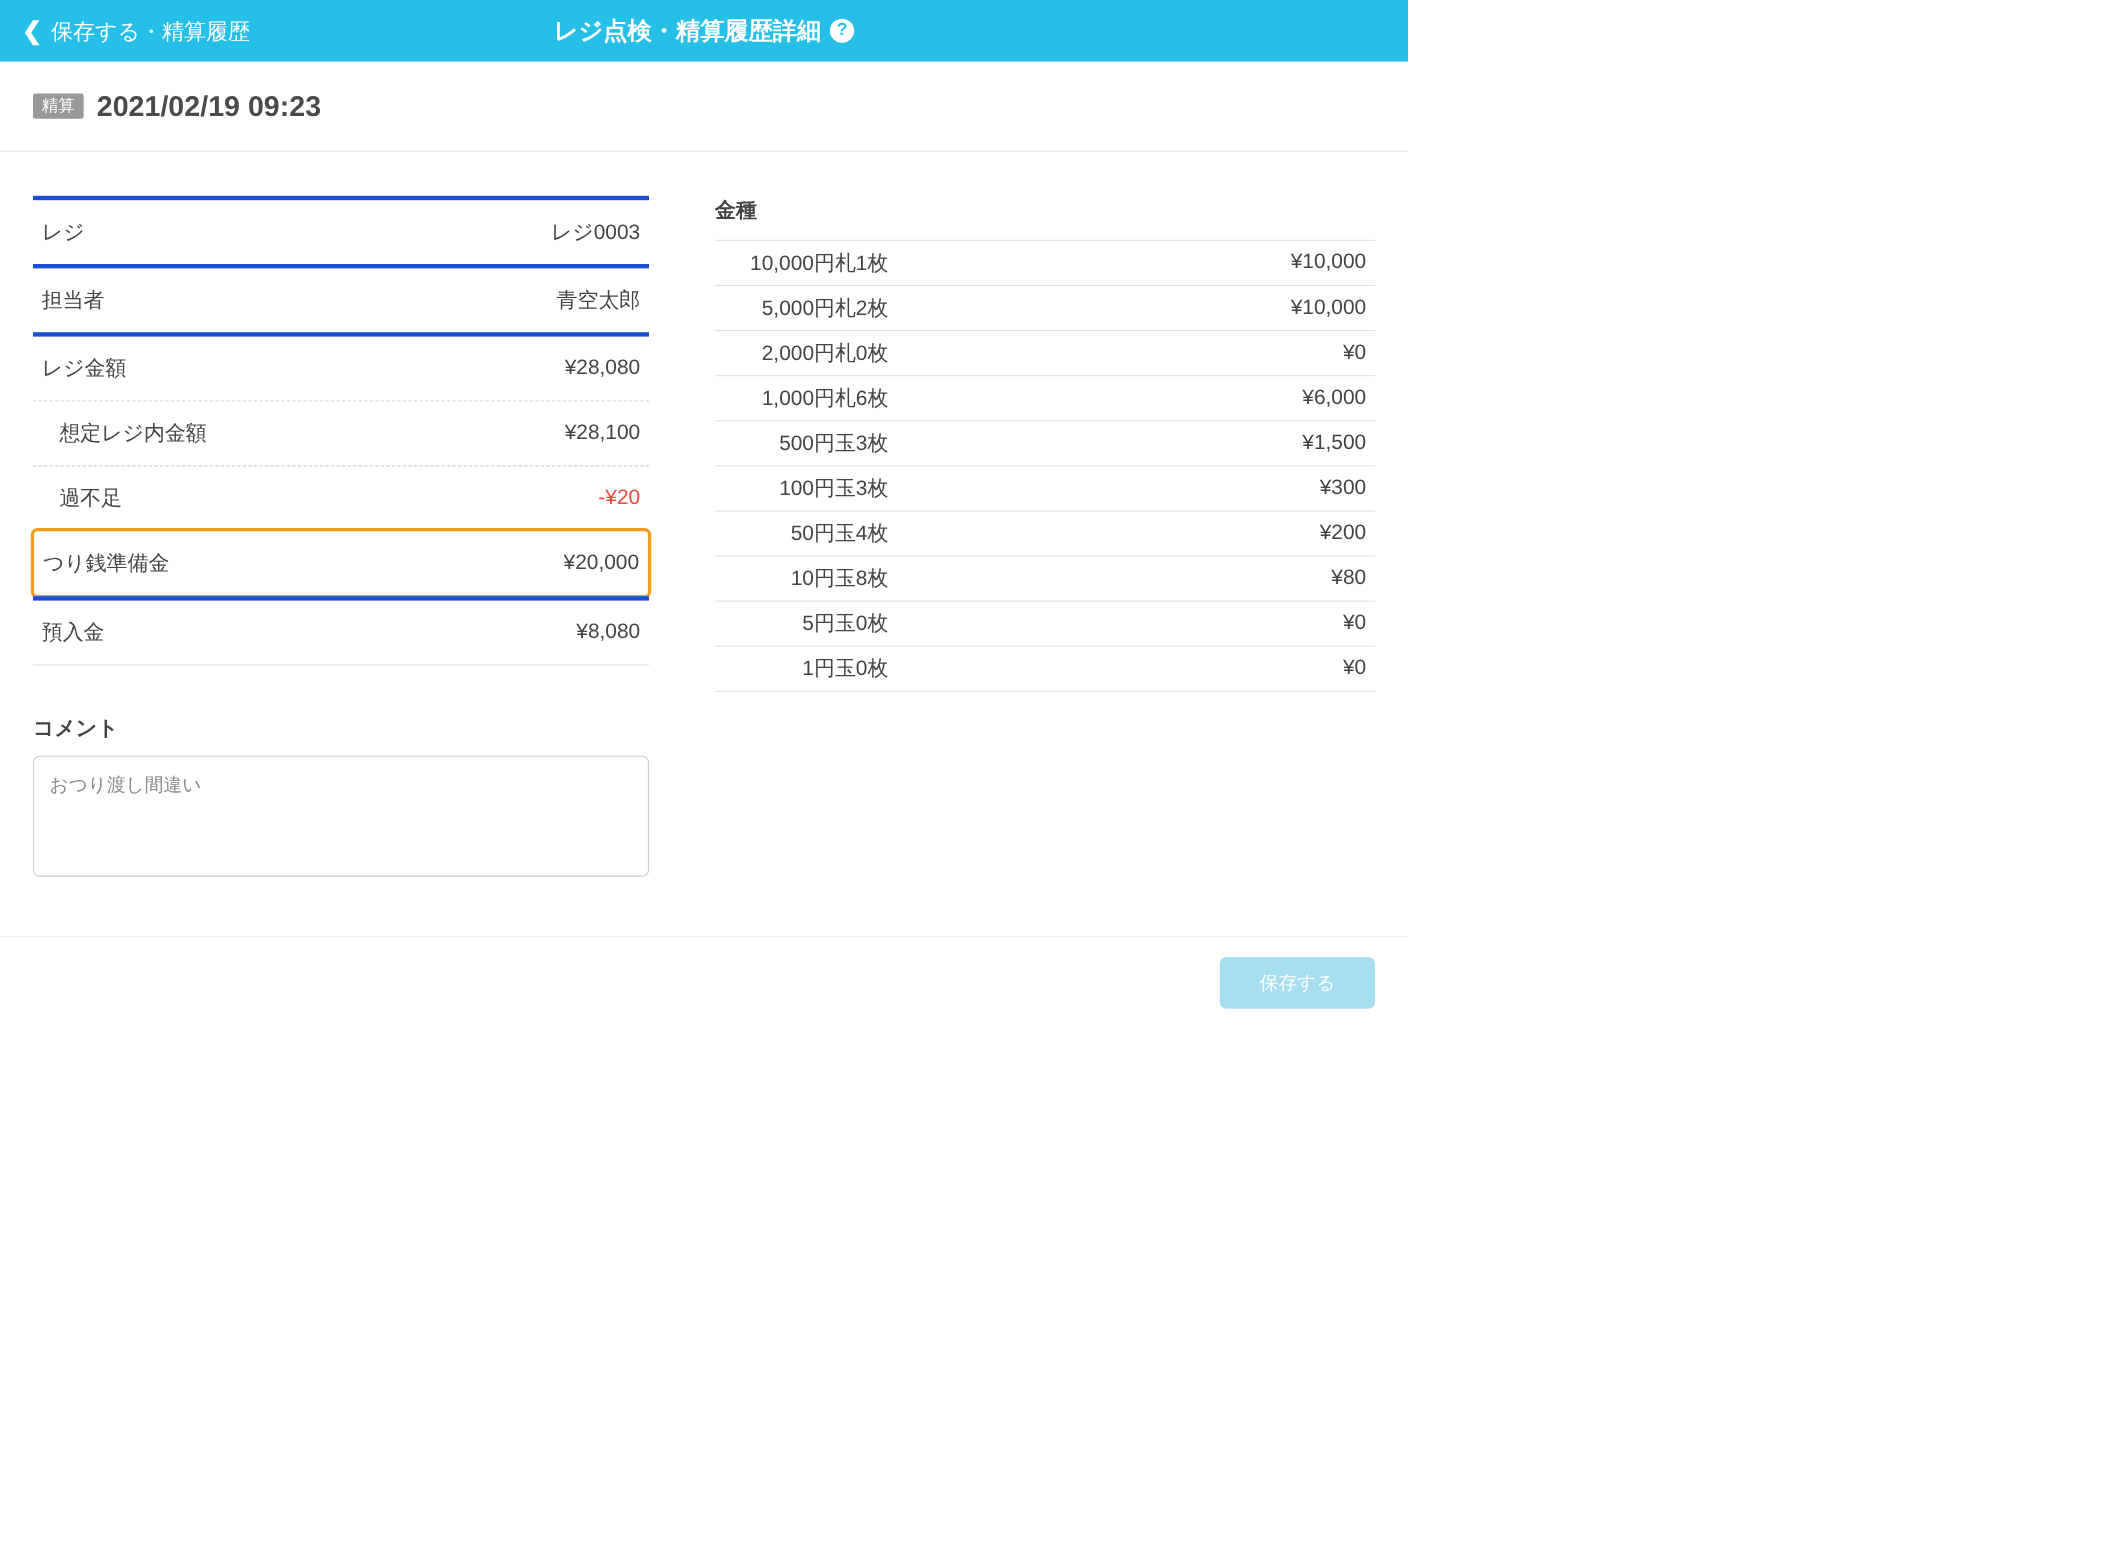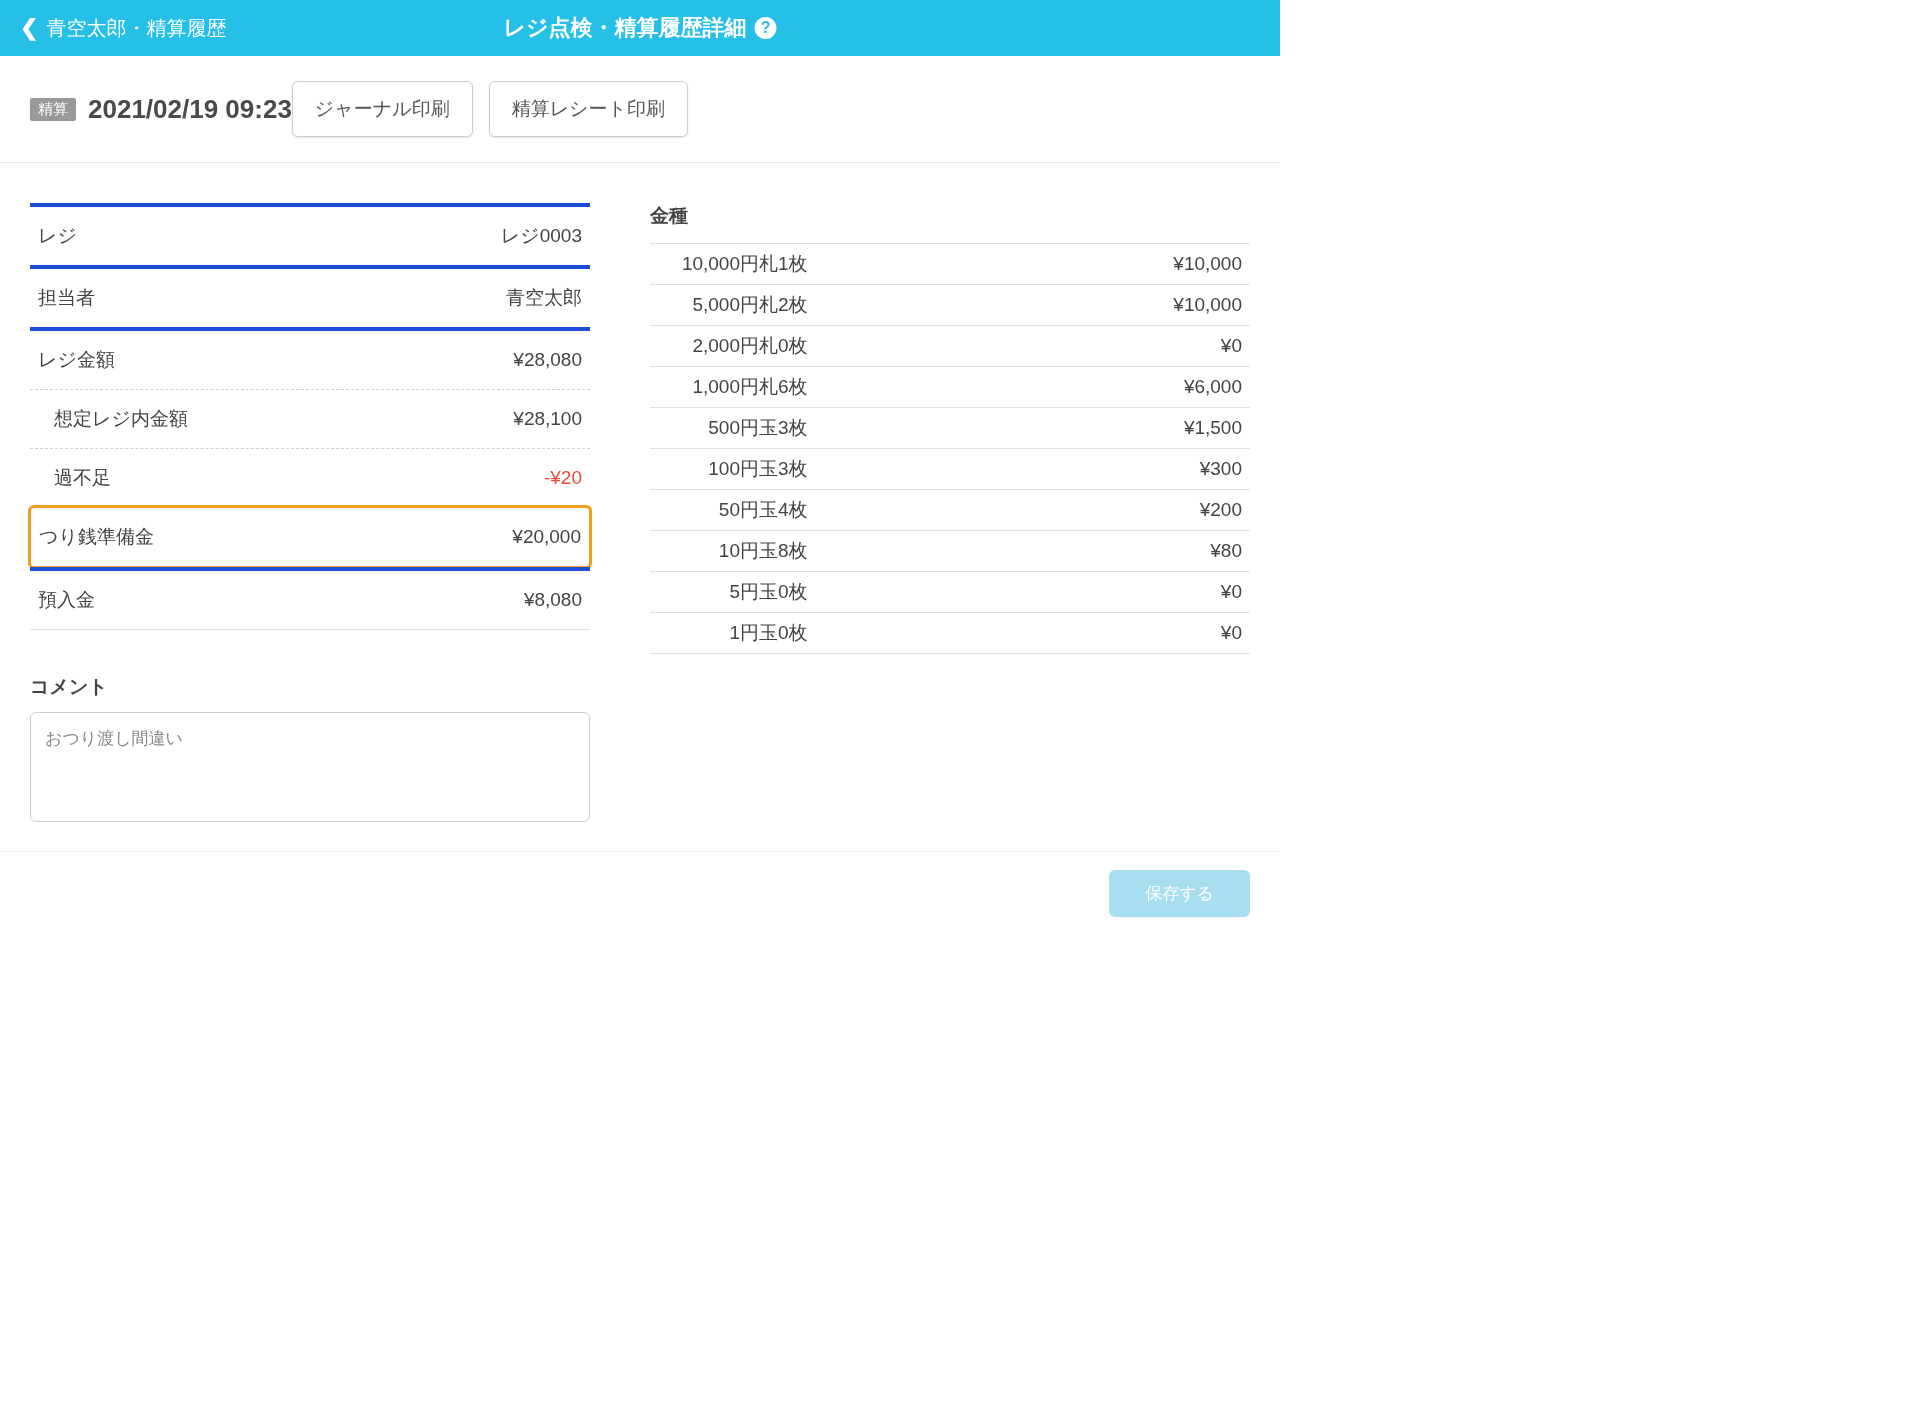--- a/index.html
+++ b/index.html
@@ -209,36 +209,32 @@
       font-size: 17px;
       cursor: pointer;
     }
   </style>
 </head>
 <body>
 
 <div class="header">
   <div class="back-button">
     <span class="back-chevron">❮</span>
-    <span>青空太郎・精算履歴</span>
+    <span>保存する・精算履歴</span>
   </div>
   <div class="header-title">
     <span>レジ点検・精算履歴詳細</span>
     <span class="help-icon">?</span>
   </div>
 </div>
 
 <div class="subheader">
   <div class="subheader-left">
     <span class="badge">精算</span>
     <span class="timestamp">2021/02/19 09:23</span>
-  </div>
-  <div class="subheader-right">
-    <button class="print-button">ジャーナル印刷</button>
-    <button class="print-button">精算レシート印刷</button>
   </div>
 </div>
 
 <div class="content">
   <div class="left-panel">
     <div class="info-table">
       <div class="info-row">
         <span>レジ</span>
         <span class="value">レジ0003</span>
       </div>

